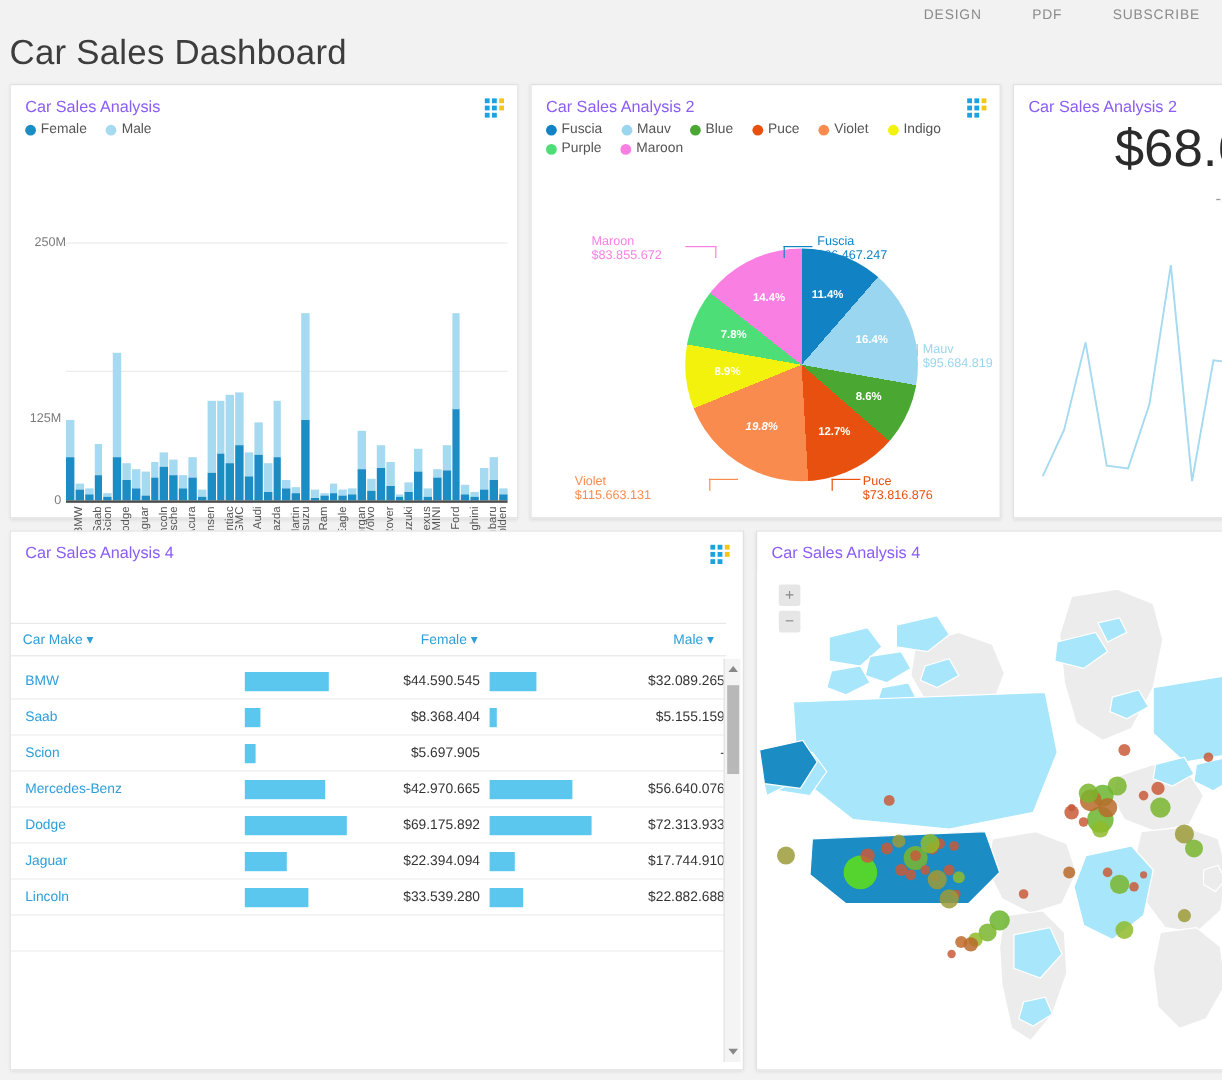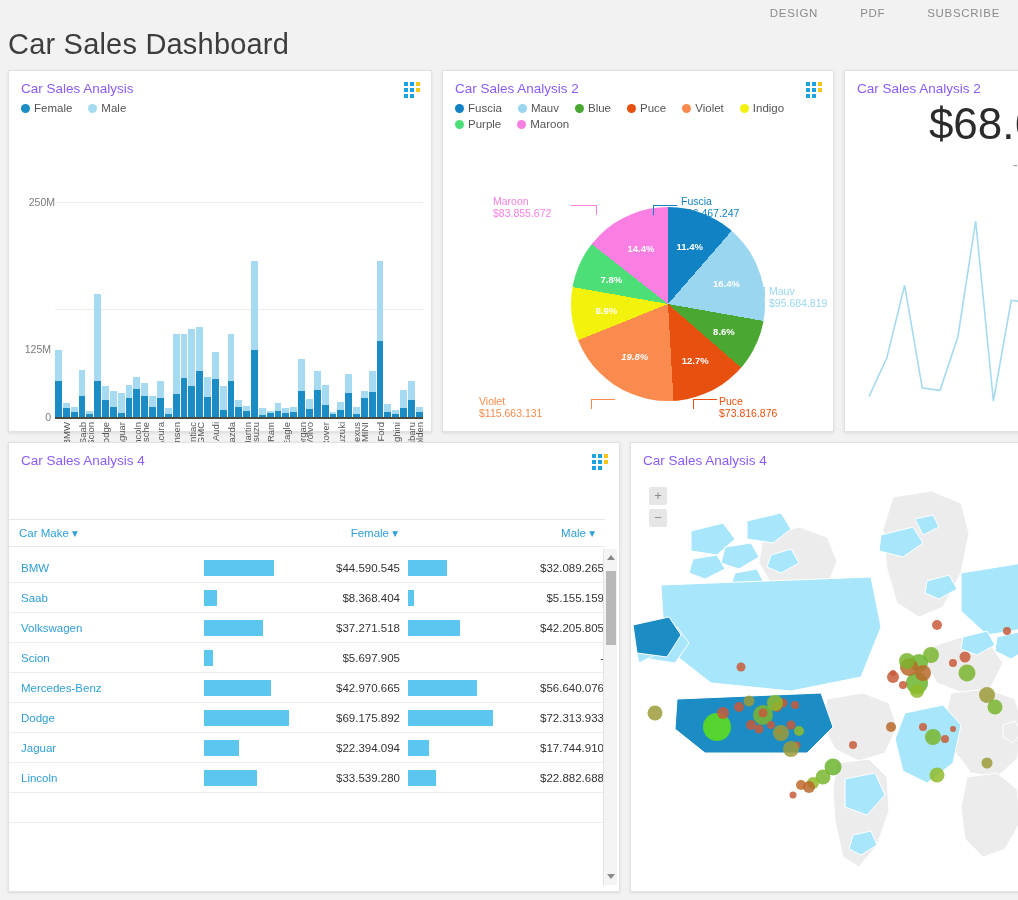--- a/index.html
+++ b/index.html
@@ -587,31 +587,20 @@
       <div class="trow">
         <div class="c-make">Saab</div>
         <div class="c-bar">
           <i style="width:12.75px"></i>
         </div>
         <div class="c-val">$8.368.404</div>
         <div class="c-bar">
           <i style="width:5.95px"></i>
         </div>
         <div class="c-val">$5.155.159</div>
-      </div>
-      <div class="trow">
-        <div class="c-make">Volkswagen</div>
-        <div class="c-bar">
-          <i style="width:58.65px"></i>
-        </div>
-        <div class="c-val">$37.271.518</div>
-        <div class="c-bar">
-          <i style="width:51.85px"></i>
-        </div>
-        <div class="c-val">$42.205.805</div>
       </div>
       <div class="trow">
         <div class="c-make">Scion</div>
         <div class="c-bar">
           <i style="width:9.35px"></i>
         </div>
         <div class="c-val">$5.697.905</div>
         <div class="c-bar">
           <i style="width:0px"></i>
         </div>

